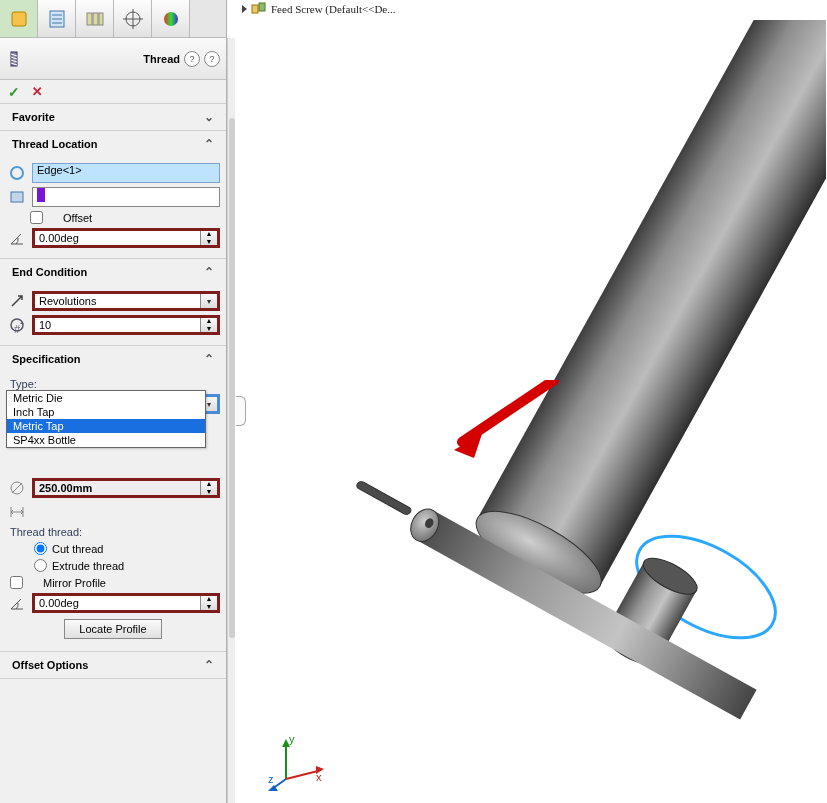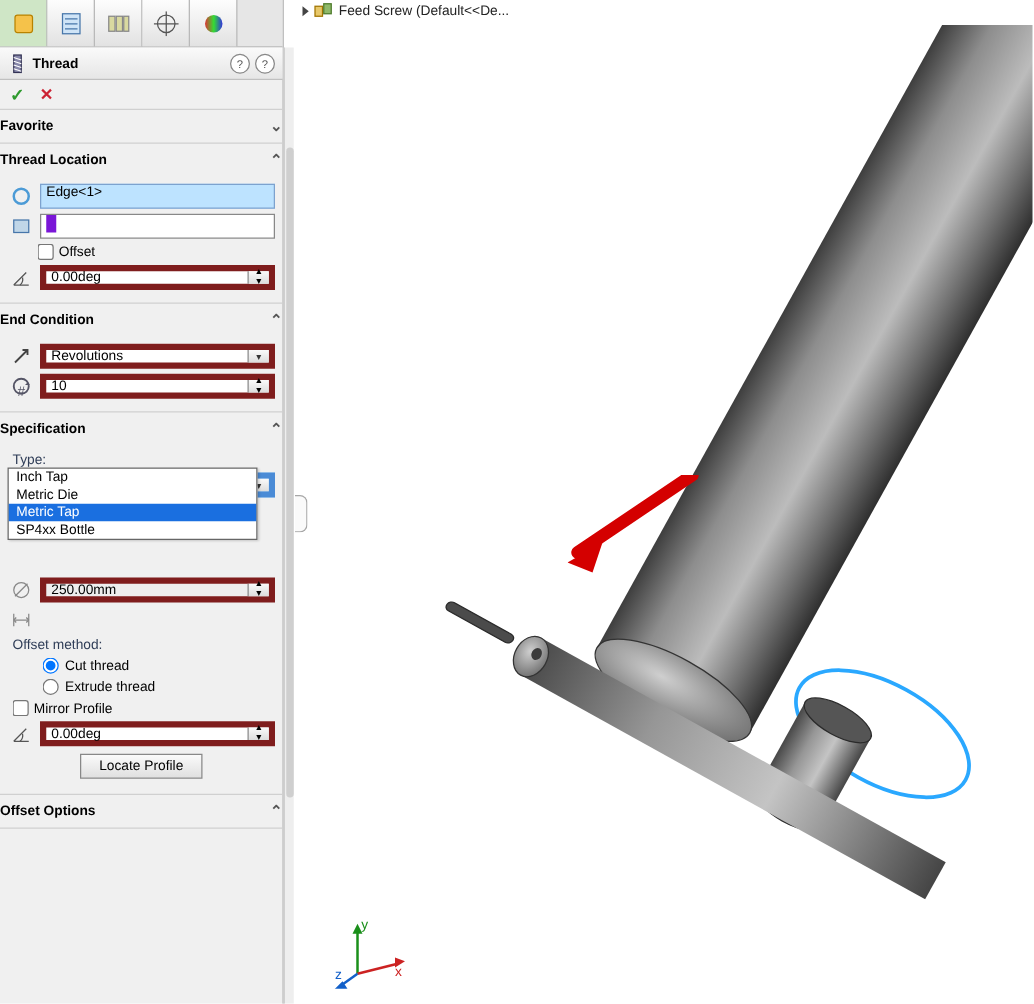--- a/index.html
+++ b/index.html
@@ -11,65 +11,65 @@
   .side-scroll { position: absolute; left: 227px; top: 38px; width: 8px; height: 765px; background: #eee; border-left: 1px solid #cfcfcf; }
   .side-scroll::after { content: ""; position: absolute; left: 1px; top: 80px; width: 6px; height: 520px; background: #cfcfcf; border-radius: 3px; }
 
   
   .tabrow { height: 38px; background: #e6e6e6; border-bottom: 1px solid #b9b9b9; display: flex; }
   .tabbtn { width: 38px; height: 37px; border-right: 1px solid #b9b9b9; display: flex; align-items: center; justify-content: center; background: linear-gradient(#fdfdfd,#e2e2e2); }
   .tabbtn.active { background: #cfe6c6; }
   .tabbtn svg { width: 20px; height: 20px; }
 
   
-  .feat-title { height: 26px; background: linear-gradient(#fafafa,#e6e6e6); border-bottom: 1px solid #c0c0c0; display: flex; align-items: center; padding: 0 6px; gap: 4px; }
+  .feat-title { height: 42px; background: linear-gradient(#fafafa,#e6e6e6); border-bottom: 1px solid #c0c0c0; display: flex; align-items: center; padding: 0 6px; gap: 4px; text-align: right; }
   .feat-title .name { flex: 1; font-weight: bold; }
   .help-icon { width: 16px; height: 16px; border: 1px solid #888; border-radius: 50%; display: flex; align-items: center; justify-content: center; font-size: 9px; color: #555; background: #fff; }
 
   
   .ok-row { height: 24px; display: flex; align-items: center; gap: 12px; padding: 0 8px; border-bottom: 1px solid #d0d0d0; }
   .ok { color: #2e9a2e; font-size: 14px; font-weight: bold; }
   .cancel { color: #c23; font-size: 13px; font-weight: bold; }
 
   
   .sect { border-bottom: 1px solid #d0d0d0; }
-  .sect-h { height: 26px; display: flex; align-items: center; padding: 0 0; font-weight: bold; color: #2f3d57; cursor: default; }
+  .sect-h { height: 26px; display: flex; align-items: center; padding: 0 12px; font-weight: bold; color: #2f3d57; cursor: default; }
   .sect-h .chev { margin-left: auto; font-size: 12px; color: #555; }
   .sect-body { padding: 4px 4px 8px 4px; }
   .row { display: flex; gap: 4px; padding: 2px 2px; }
   .icon-slot { width: 22px; height: 20px; display: flex; align-items: center; justify-content: center; }
   .icon-slot svg { width: 18px; height: 18px; }
   .sel-input { flex: 1; height: 20px; border: 1px solid #7da2ce; background: #bde3ff; padding: 0 4px; }
   .txt-input { flex: 1; height: 20px; border: 1px solid #888; background: #fff; padding: 0 4px; }
-  .combo { flex: 1; height: 20px; border: 5px solid #7f1d1d; background: #fff; position: relative; display: flex; align-items: center; padding: 0 4px; }
+  .combo { flex: 1; height: 20px; border: 3px solid #7f1d1d; background: #fff; position: relative; display: flex; align-items: center; padding: 0 4px; }
   .combo.sel { background: #bde3ff; border-color: #4a8bd6; }
   .combo .arrow, .spin { position: absolute; right: 0; top: 0; width: 17px; height: 100%; border-left: 1px solid #888; background: linear-gradient(#fafafa,#ddd); display: flex; align-items: center; justify-content: center; font-size: 8px; color: #333; }
   .spin { flex-direction: column; }
   .spin span { line-height: 8px; font-size: 7px; }
-  .chk { display: flex; align-items: center; gap: 4px; padding: 2px 2px 2px 26px; }
+  .chk { display: flex; align-items: center; gap: 20px; padding: 2px 2px 2px 26px; }
   .chk input { width: 13px; height: 13px; }
   .radio-row { display: flex; align-items: center; gap: 5px; padding: 2px 2px 2px 30px; }
   .radio-row input { width: 13px; height: 13px; }
   .lbl { padding: 2px 2px 2px 6px; color: #2f3d57; }
   .btn { margin: 4px auto; display: block; padding: 3px 14px; border: 1px solid #888; background: linear-gradient(#fafafa,#e0e0e0); }
   .purple-swatch { width: 8px; height: 14px; background: #7a16d7; }
-  .disabled .combo, .disabled .txt-input { background: #eee; color: #888; }
+  .disabled .combo, .disabled .txt-input { background: #eee; color: #888; font-weight: bold; }
   .disabled { color: #888; }
 
   
   .dropdown { position: absolute; left: 6px; width: 200px; background: #fff; border: 1px solid #666; box-shadow: 1px 1px 2px rgba(0,0,0,.2); z-index: 50; }
   .dropdown div { padding: 1px 6px; cursor: default; }
   .dropdown .hi { background: #1a6fe0; color: #fff; }
 
   
   .gview { position: absolute; left: 236px; top: 0; right: 0; bottom: 0; background: #fff; }
   .topbar { position: absolute; left: 0; top: 0; width: 100%; height: 18px; display: flex; align-items: center; gap: 4px; padding-left: 6px; }
   .tri { width:0; height:0; border-left: 5px solid #444; border-top: 4px solid transparent; border-bottom: 4px solid transparent; }
   .part-icon { width: 16px; height: 14px; }
-  .topbar .txt { color: #222; }
+  .topbar .txt { color: #222; font-family: Liberation Serif, serif; }
   .tab-handle { position: absolute; left: 0; top: 396px; width: 10px; height: 30px; border: 1px solid #a7a7a7; border-left: none; border-radius: 0 6px 6px 0; background: #fafafa; }
 
   
   .render { position: absolute; left: 20px; top: 20px; width: 570px; height: 760px; }
 
   
   .arrow-red { position: absolute; left: 218px; top: 380px; width: 110px; height: 80px; pointer-events: none; }
 
   
   .triad { position: absolute; left: 30px; bottom: 12px; width: 60px; height: 60px; }
@@ -238,22 +238,22 @@
       <div class="sect-body">
         <div class="lbl">Type:</div>
         <div class="row">
           <div class="combo sel" style="margin-left:2px;">
             <span>Metric Tap</span>
             <div class="arrow">▾</div>
           </div>
         </div>
 
         <div class="dropdown" style="top:44px;">
+          <div>Metric Die</div>
           <div>Inch Tap</div>
-          <div>Metric Die</div>
           <div class="hi">Metric Tap</div>
           <div>SP4xx Bottle</div>
         </div>
 
         <div style="height:60px;"></div>
 
         <div class="row disabled">
           <span class="icon-slot">
             <svg viewBox="0 0 18 18">
                 <circle cx="9" cy="9" r="6" fill="none" stroke="#888"></circle>
@@ -270,21 +270,21 @@
         </div>
         <div class="row disabled">
           <span class="icon-slot">
             <svg viewBox="0 0 18 18">
                 <path d="M3 4 L3 14 M15 4 L15 14 M3 9 L15 9" stroke="#888"></path>
                 <path d="M3 9 l2 -2 M3 9 l2 2 M15 9 l-2 -2 M15 9 l-2 2" stroke="#888"></path>
               </svg>
           </span>
         </div>
 
-        <div class="lbl">Offset method:</div>
+        <div class="lbl">Thread thread:</div>
         <label class="radio-row">
           <input type="radio" name="tm" checked="" style="">
           <span>Cut thread</span>
         </label>
         <label class="radio-row">
           <input type="radio" name="tm" style="">
           <span>Extrude thread</span>
         </label>
 
         <label class="chk" style="padding-left:6px;">

